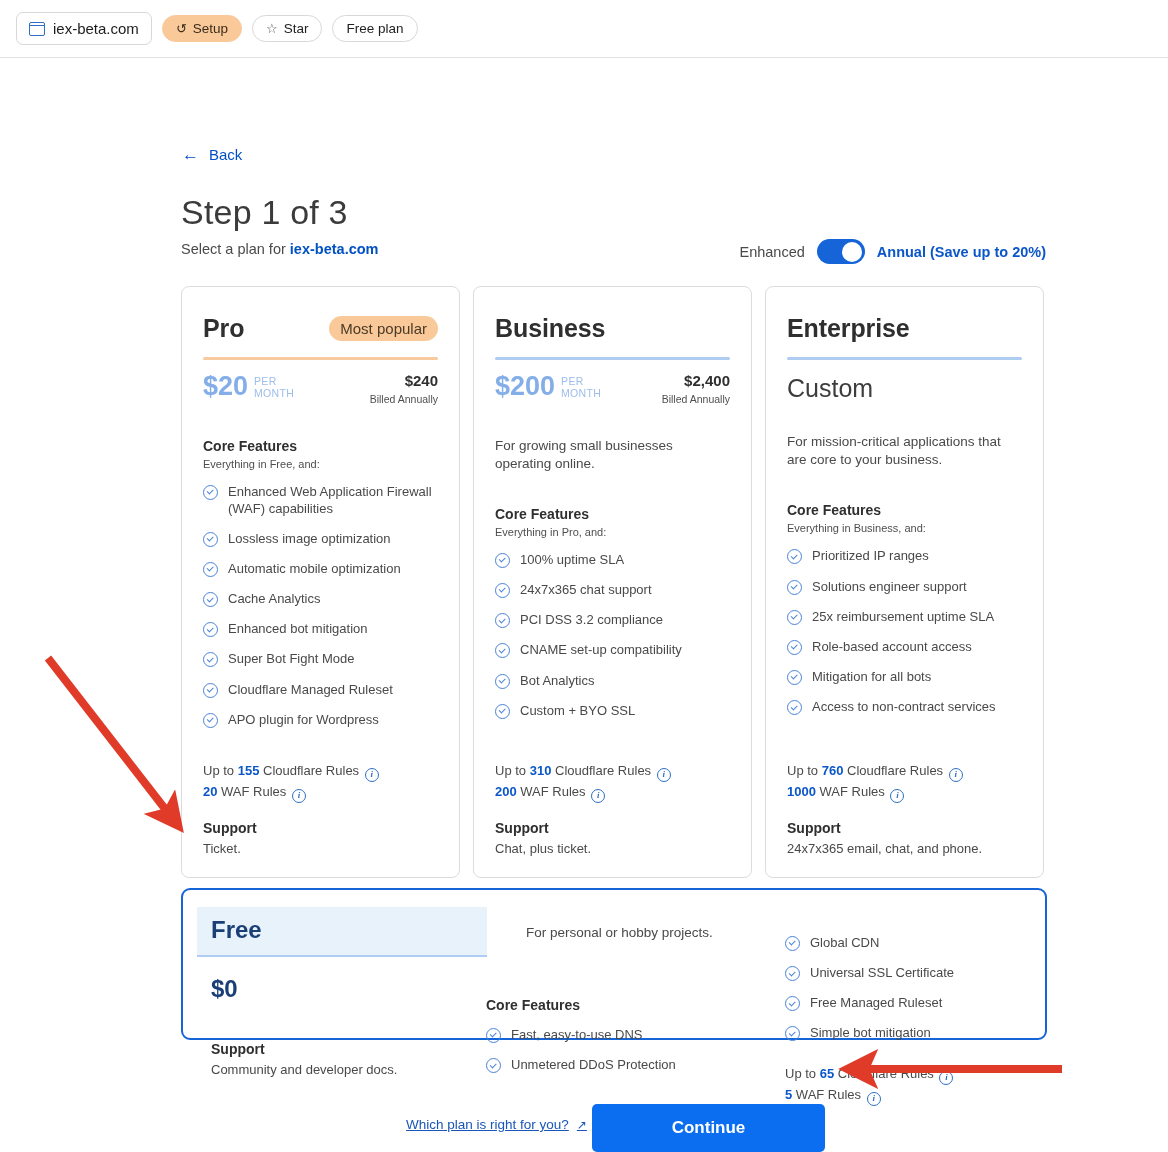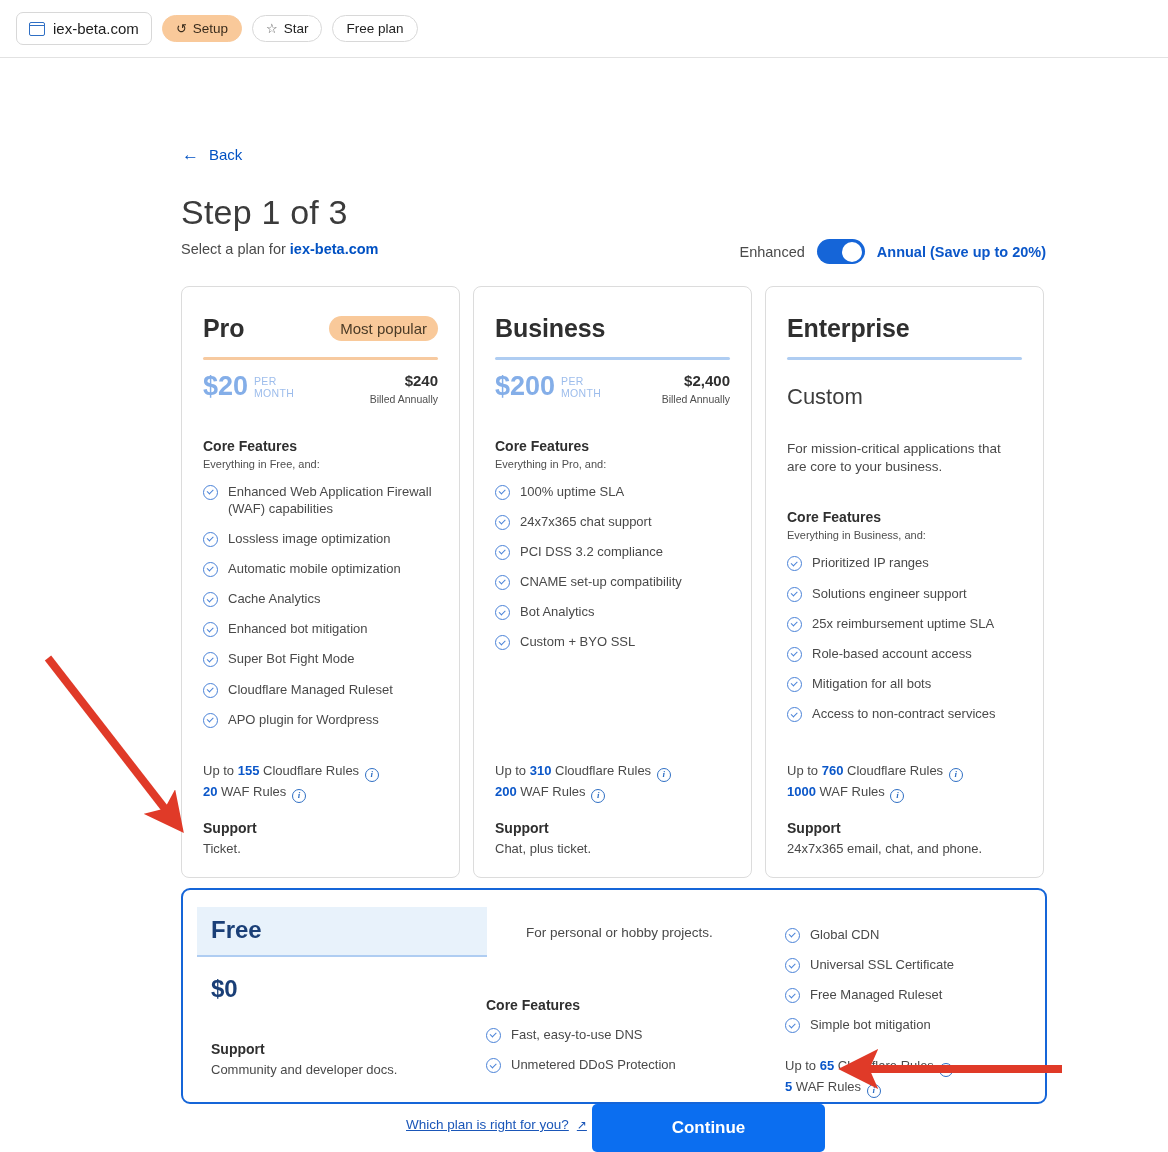--- a/index.html
+++ b/index.html
@@ -96,21 +96,21 @@
   .rule.orange{background:#f7caa0;}
   .rule.blue{background:#afcdf2;}
 
   .price-row{display:flex;align-items:flex-start;justify-content:space-between;margin-top:13px;}
   .price-left{display:flex;align-items:center;gap:6px;}
   .price-amt{font-size:27px;font-weight:700;color:#84aee8;line-height:1;}
   .price-per{font-size:10.5px;color:#9dbdec;line-height:1.12;padding-top:3px;letter-spacing:.3px;}
   .price-right{text-align:right;}
   .price-year{font-size:15px;font-weight:700;color:#2f2f2f;line-height:1.1;}
   .price-billed{font-size:10.5px;color:#4f4f4f;margin-top:3px;}
-  .custom-price{font-size:22px;color:#3d3d3d;margin-top:24px;font-weight:400;}
+  .custom-price{font-size:25px;color:#3d3d3d;margin-top:14px;font-weight:400;}
 
   .desc{font-size:13.5px;color:#494949;line-height:1.35;margin-top:32px;}
   .card.enterprise .desc{margin-top:30px;}
 
   .cf-title{font-size:14px;font-weight:700;color:#2f2f2f;margin-top:33px;}
   .cf-sub{font-size:11px;color:#4e4e4e;margin-top:4px;}
 
   .feat{display:flex;align-items:flex-start;gap:10px;margin-top:13px;}
   .feat .txt{font-size:13px;color:#494949;line-height:1.32;}
   .chk{
@@ -130,21 +130,21 @@
     border:1.2px solid #2f6fc4;color:#2f6fc4;font-size:9px;
     text-align:center;line-height:11px;font-family:"Liberation Serif",serif;
     vertical-align:-2px;margin-left:2px;font-style:italic;font-weight:700;
   }
   .support-block{position:absolute;left:21px;bottom:21px;}
   .support-title{font-size:14px;font-weight:700;color:#2f2f2f;}
   .support-txt{font-size:13px;color:#494949;margin-top:5px;}
 
   
   .free-card{
-    position:absolute;left:181px;top:830px;width:866px;height:216px;
+    position:absolute;left:181px;top:830px;width:866px;height:152px;
     border:2px solid #1565d8;border-radius:9px;background:#fff;
     box-sizing:border-box;
   }
   .free-left{position:absolute;left:14px;top:17px;width:290px;}
   .free-name-box{
     background:#e8f2fb;padding:11px 14px 13px 14px;
     border-bottom:2px solid #afcdf2;
   }
   .free-name{font-size:24px;font-weight:700;color:#1a3f77;line-height:1;}
   .free-price{font-size:24px;font-weight:700;color:#1a3f77;margin:18px 0 0 14px;}
@@ -294,20 +294,21 @@
           <span class="price-per">
             <span>PER</span><br>
             <span>MONTH</span>
           </span>
         </div>
         <div class="price-right">
           <div class="price-year">$2,400</div>
           <div class="price-billed">Billed Annually</div>
         </div>
       </div>
+      <div class="desc">For growing small businesses operating online.</div>
       <div class="cf-title">Core Features</div>
       <div class="cf-sub">Everything in Pro, and:</div>
 
       <div class="feat">
           <span class="chk"></span>
           <span class="txt">100% uptime SLA</span>
         </div>
       <div class="feat">
           <span class="chk"></span>
           <span class="txt">24x7x365 chat support</span>
@@ -404,21 +405,21 @@
           <span class="chk"></span>
           <span class="txt">Fast, easy-to-use DNS</span>
         </div>
       <div class="feat">
           <span class="chk"></span>
           <span class="txt">Unmetered DDoS Protection</span>
         </div>
     </div>
 
     <div class="free-right">
-      <div class="feat" style="margin-top:4px">
+      <div class="feat" style="margin-top:12px">
           <span class="chk"></span>
           <span class="txt">Global CDN</span>
         </div>
       <div class="feat">
           <span class="chk"></span>
           <span class="txt">Universal SSL Certificate</span>
         </div>
       <div class="feat">
           <span class="chk"></span>
           <span class="txt">Free Managed Ruleset</span>

